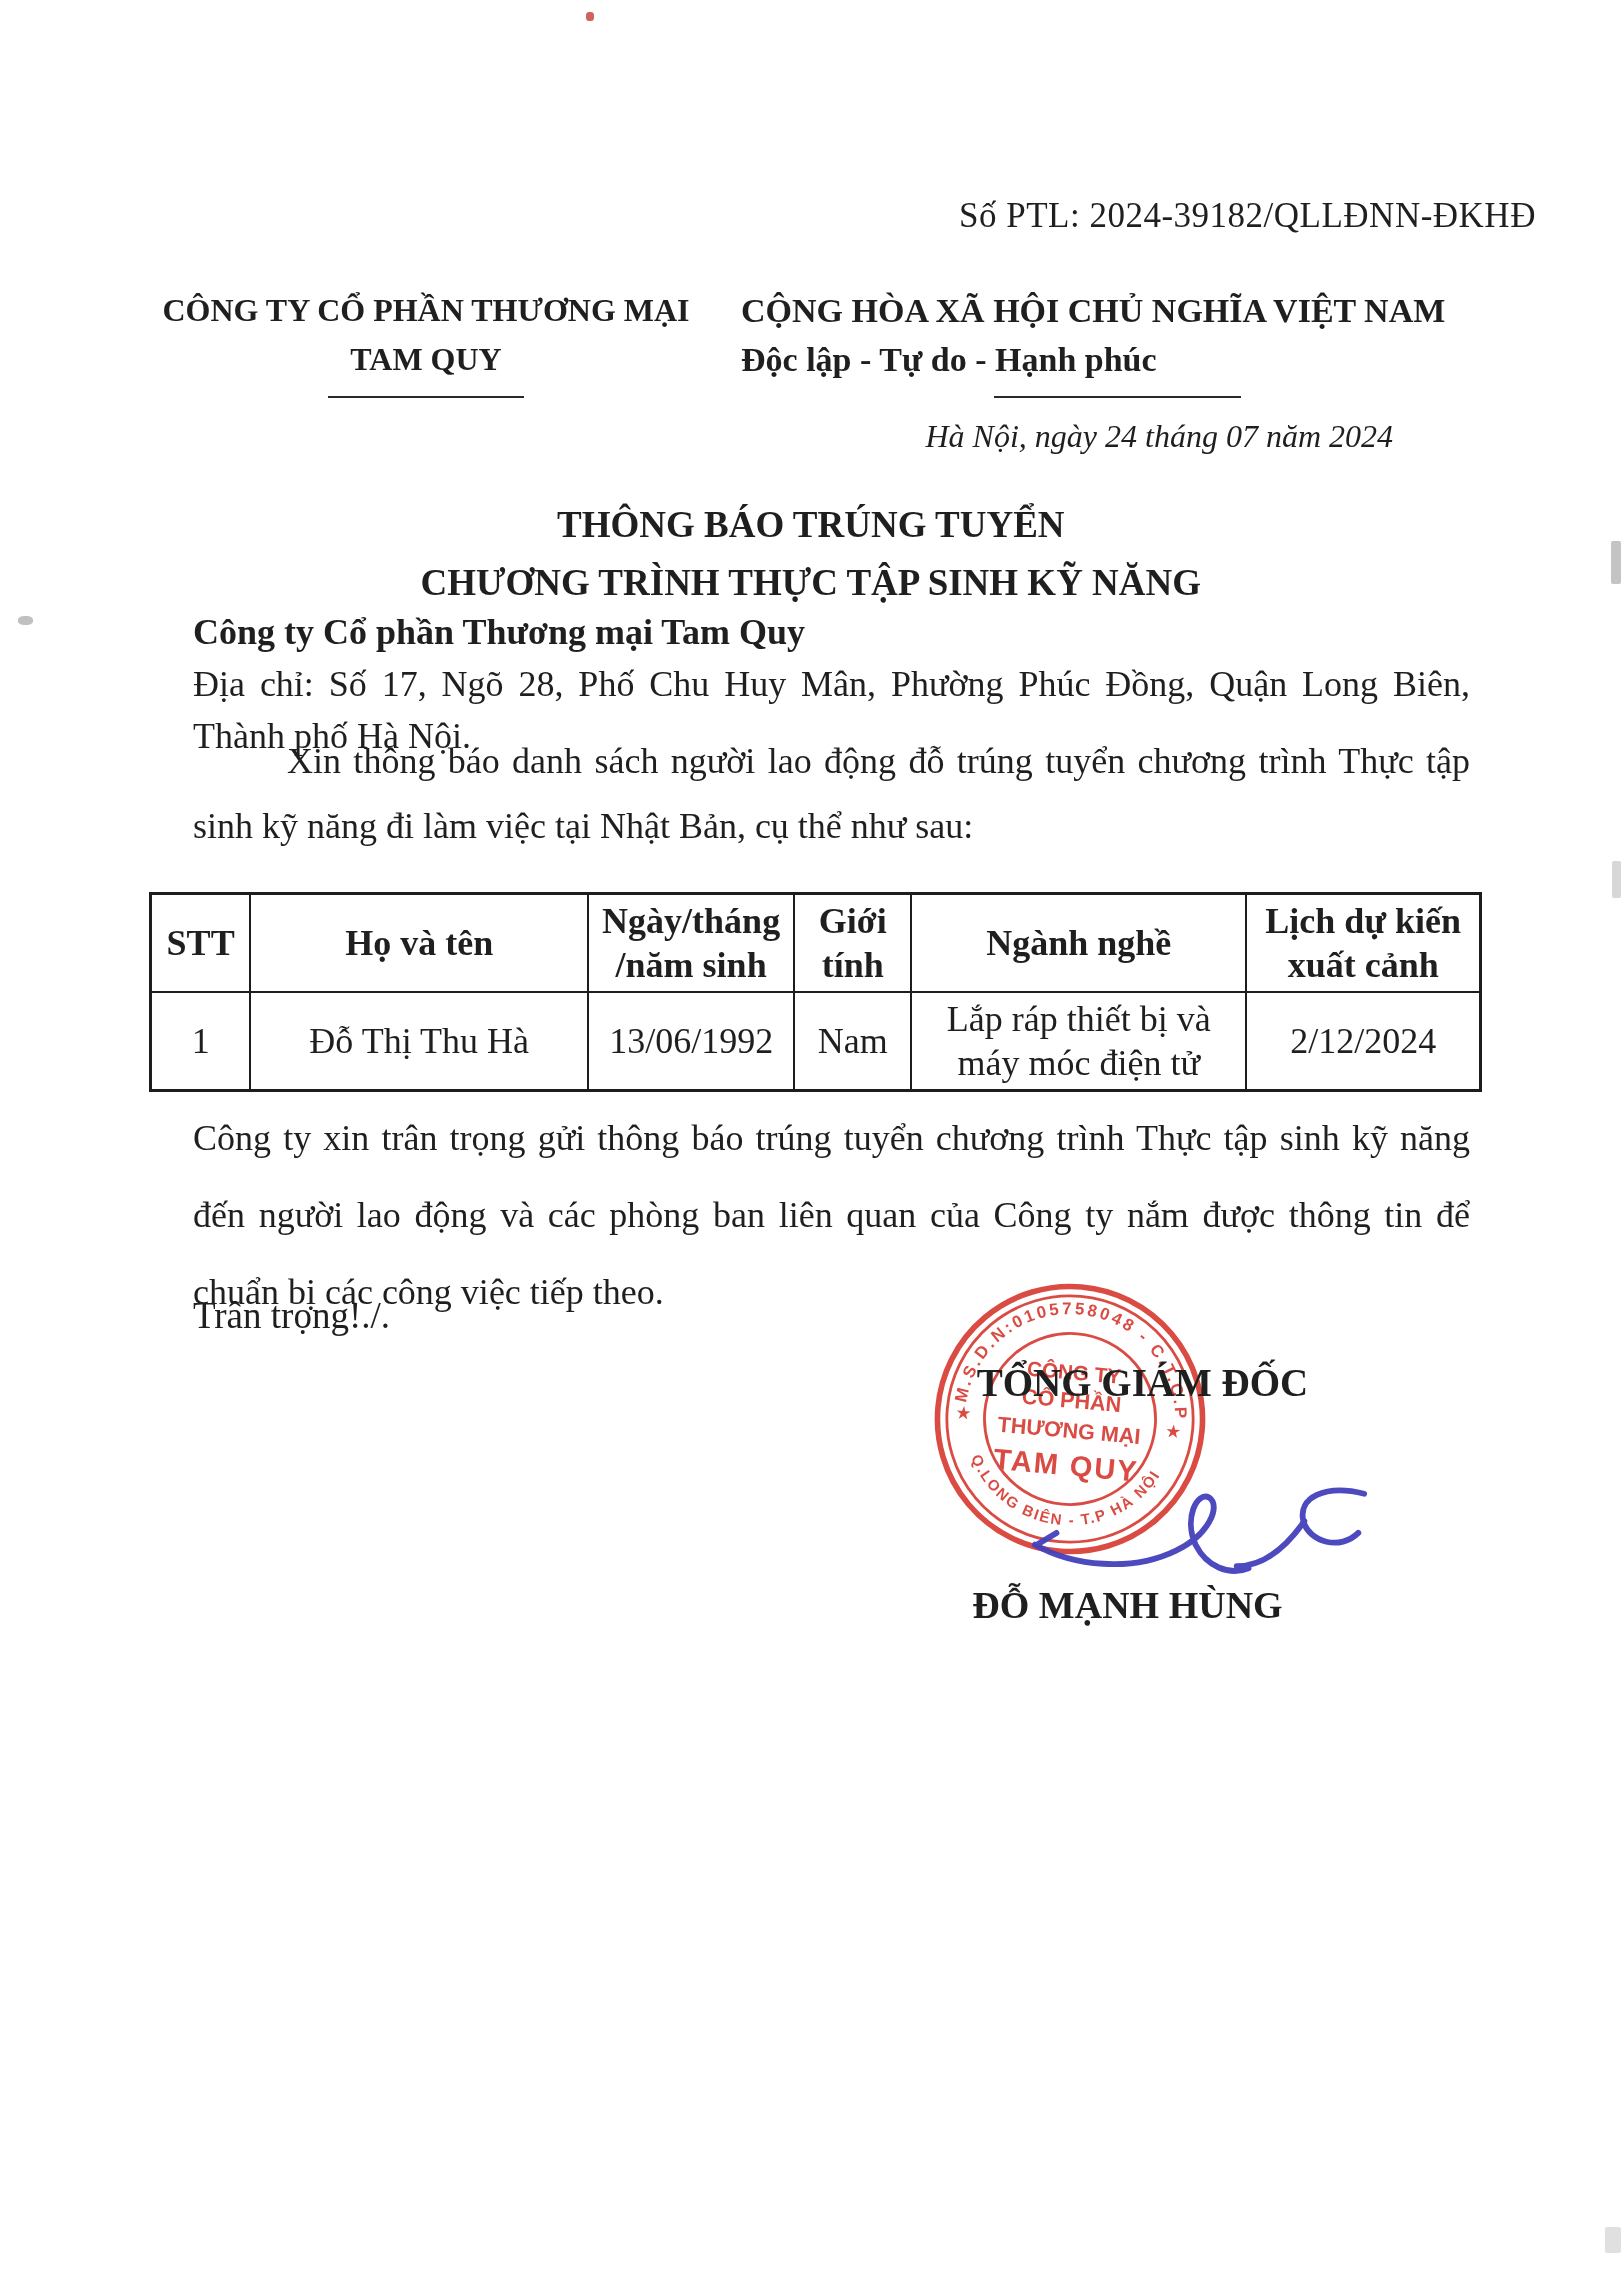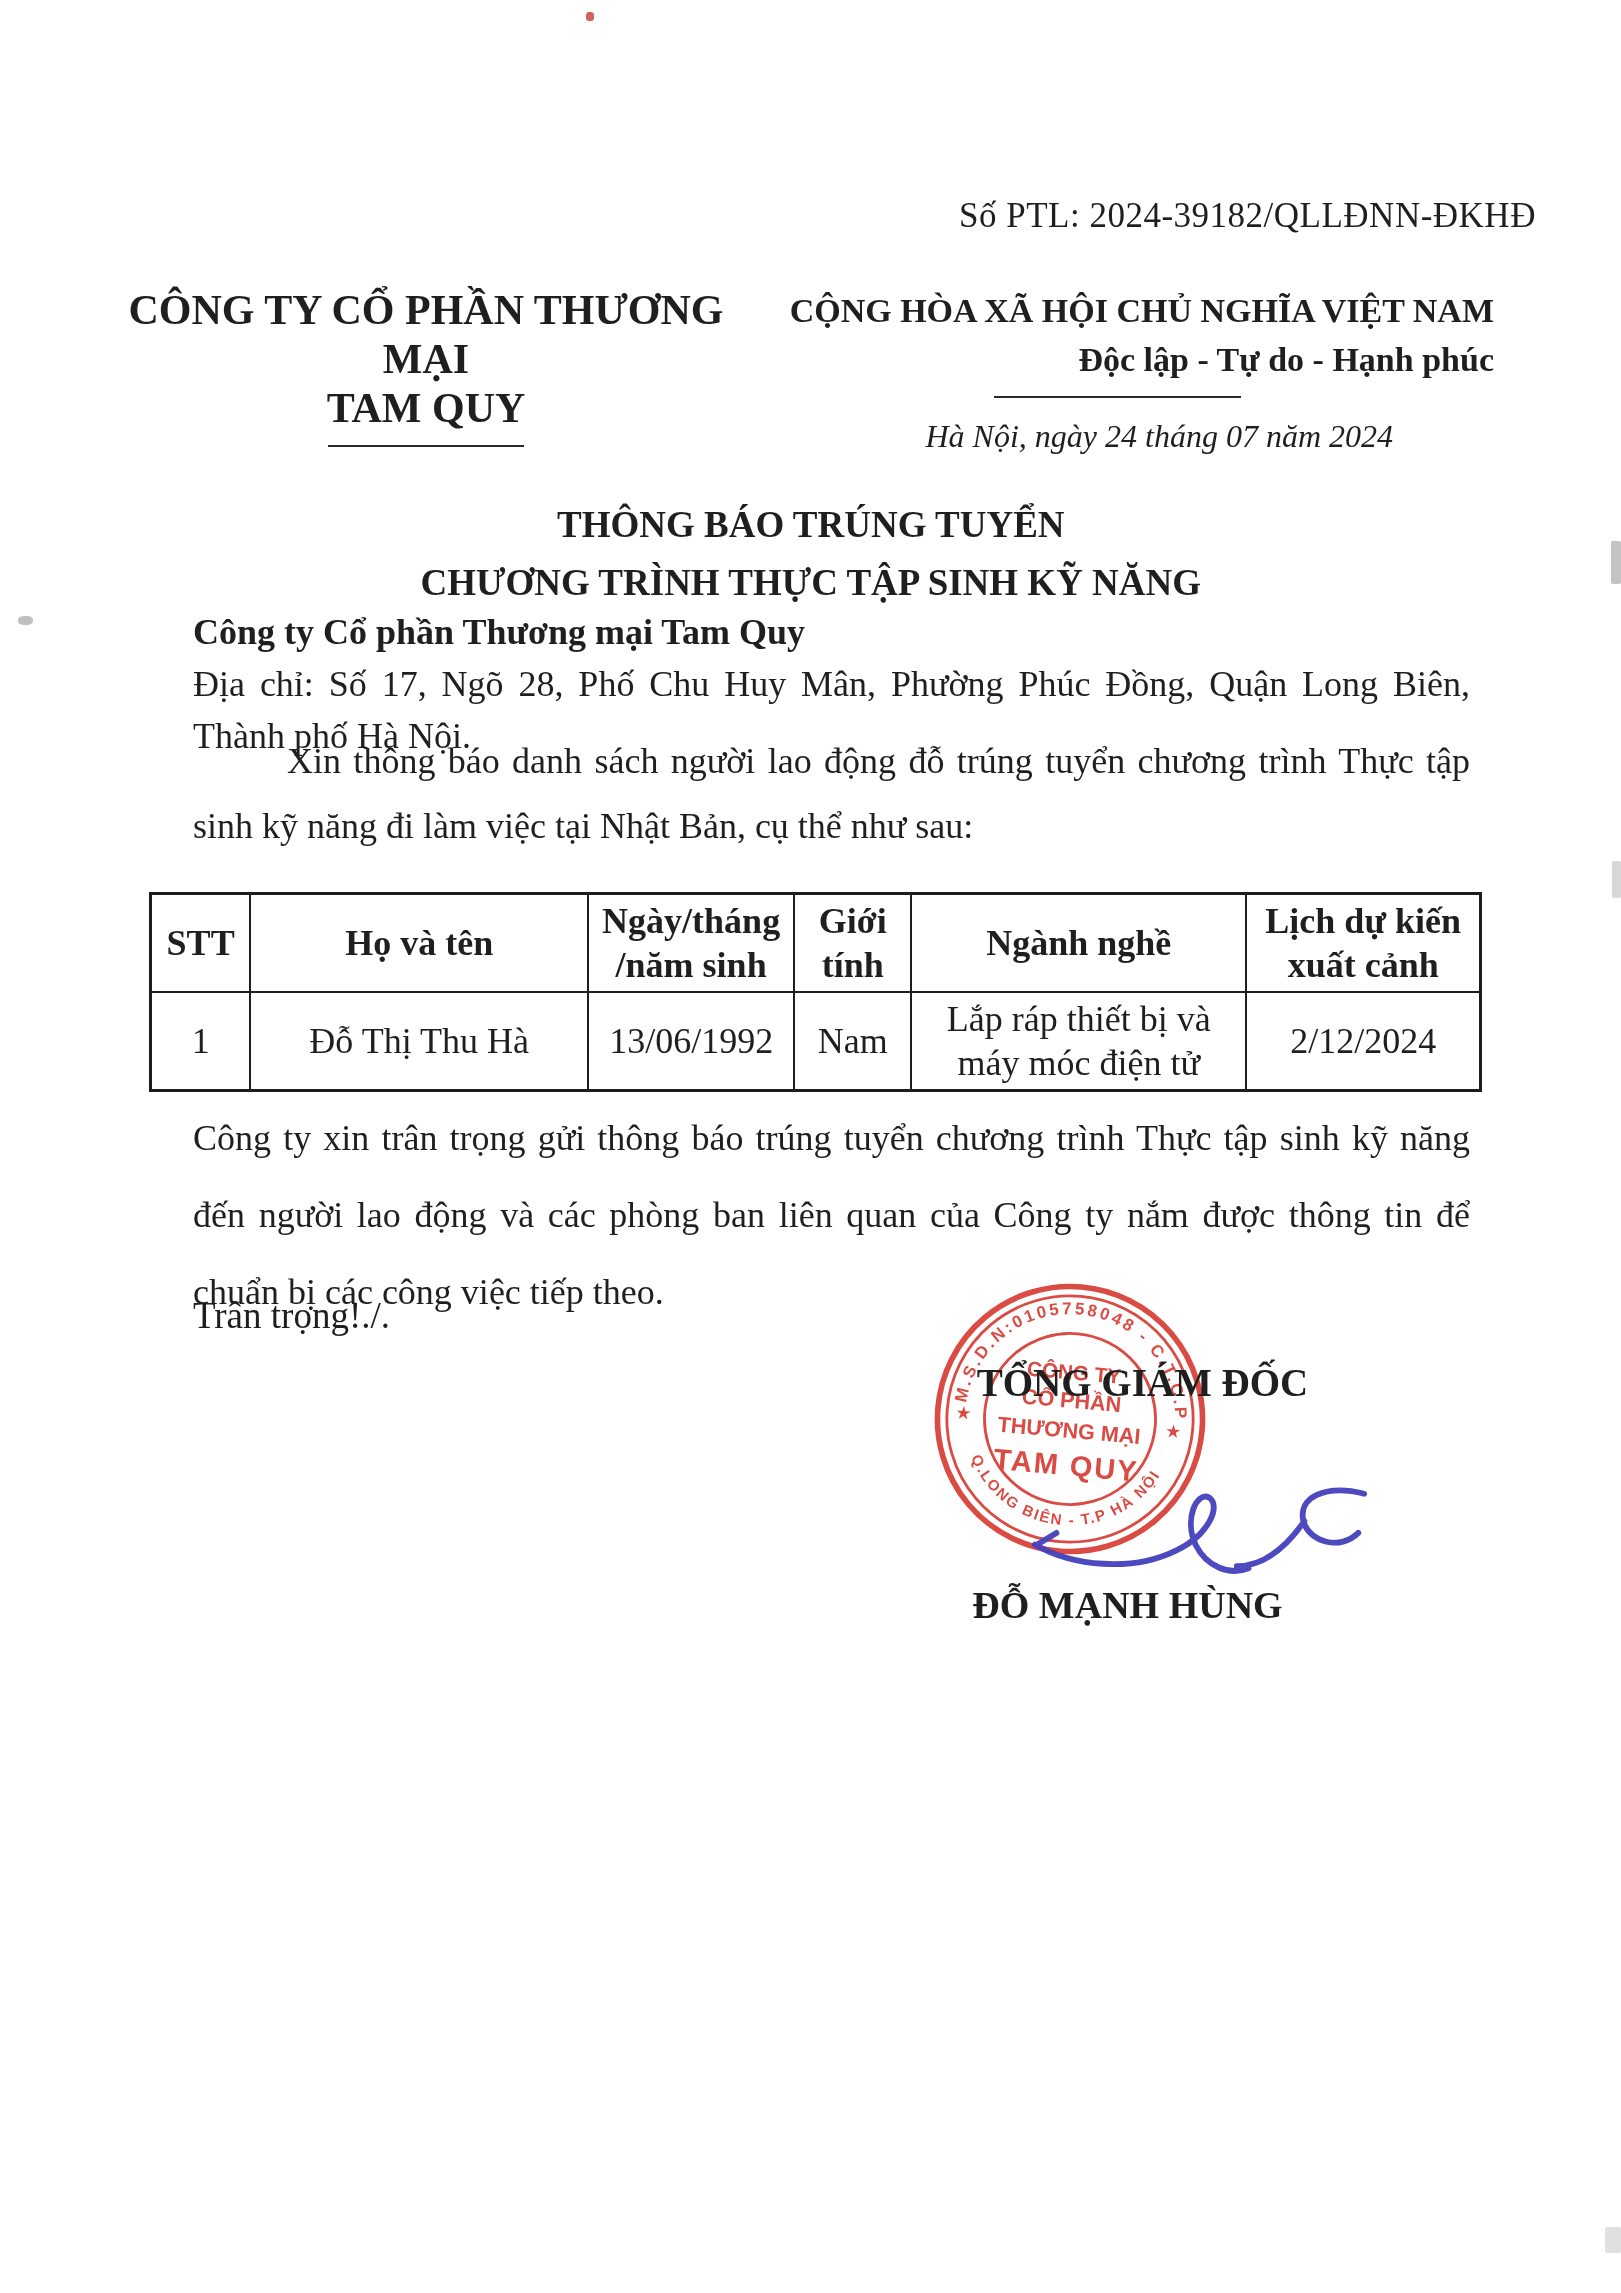--- a/index.html
+++ b/index.html
@@ -12,25 +12,25 @@
     font-family:"Liberation Serif", serif;
     color:#1f1f1f;
   }
   
   .doc-number{
     position:absolute;top:196px;left:959px;
     font-size:35px;letter-spacing:0.5px;
   }
   .issuer-block{
     position:absolute;top:286px;left:127px;width:598px;
-    text-align:center;font-weight:bold;font-size:42px;line-height:49px;
+    text-align:center;font-weight:bold;font-size:32px;line-height:49px;
   }
   .national-block{
     position:absolute;top:286px;left:741px;width:753px;
-    text-align:right;font-weight:bold;font-size:34px;line-height:49px;
+    text-align:left;font-weight:bold;font-size:34px;line-height:49px;
   }
   .rule{
     border:none;border-top:2.9px solid #2a2a2a;height:0;
     margin:11.8px auto 0 auto;
   }
   .rule.issuer{width:196px;}
   .rule.national{width:247px;}
   .dateline{
     position:absolute;top:418px;right:228px;
     font-style:italic;font-size:32px;

